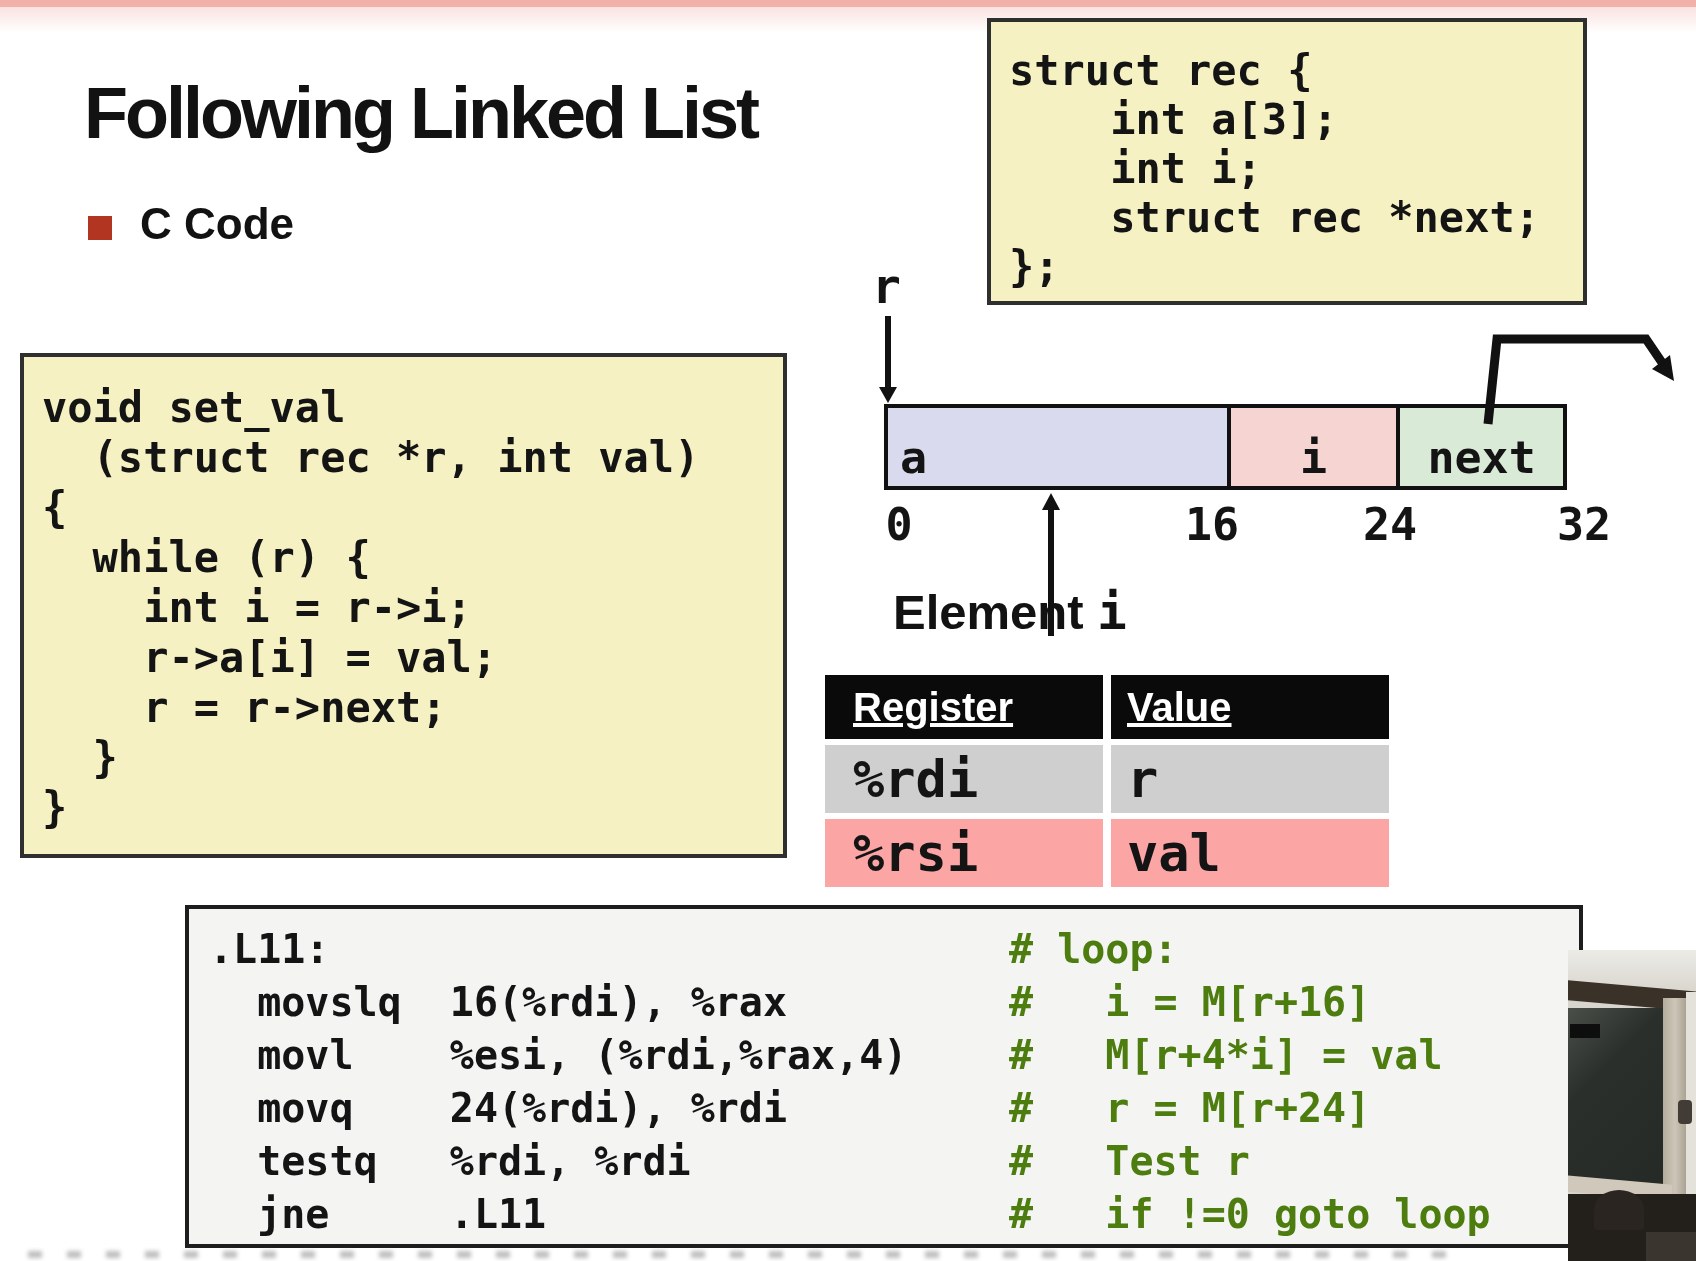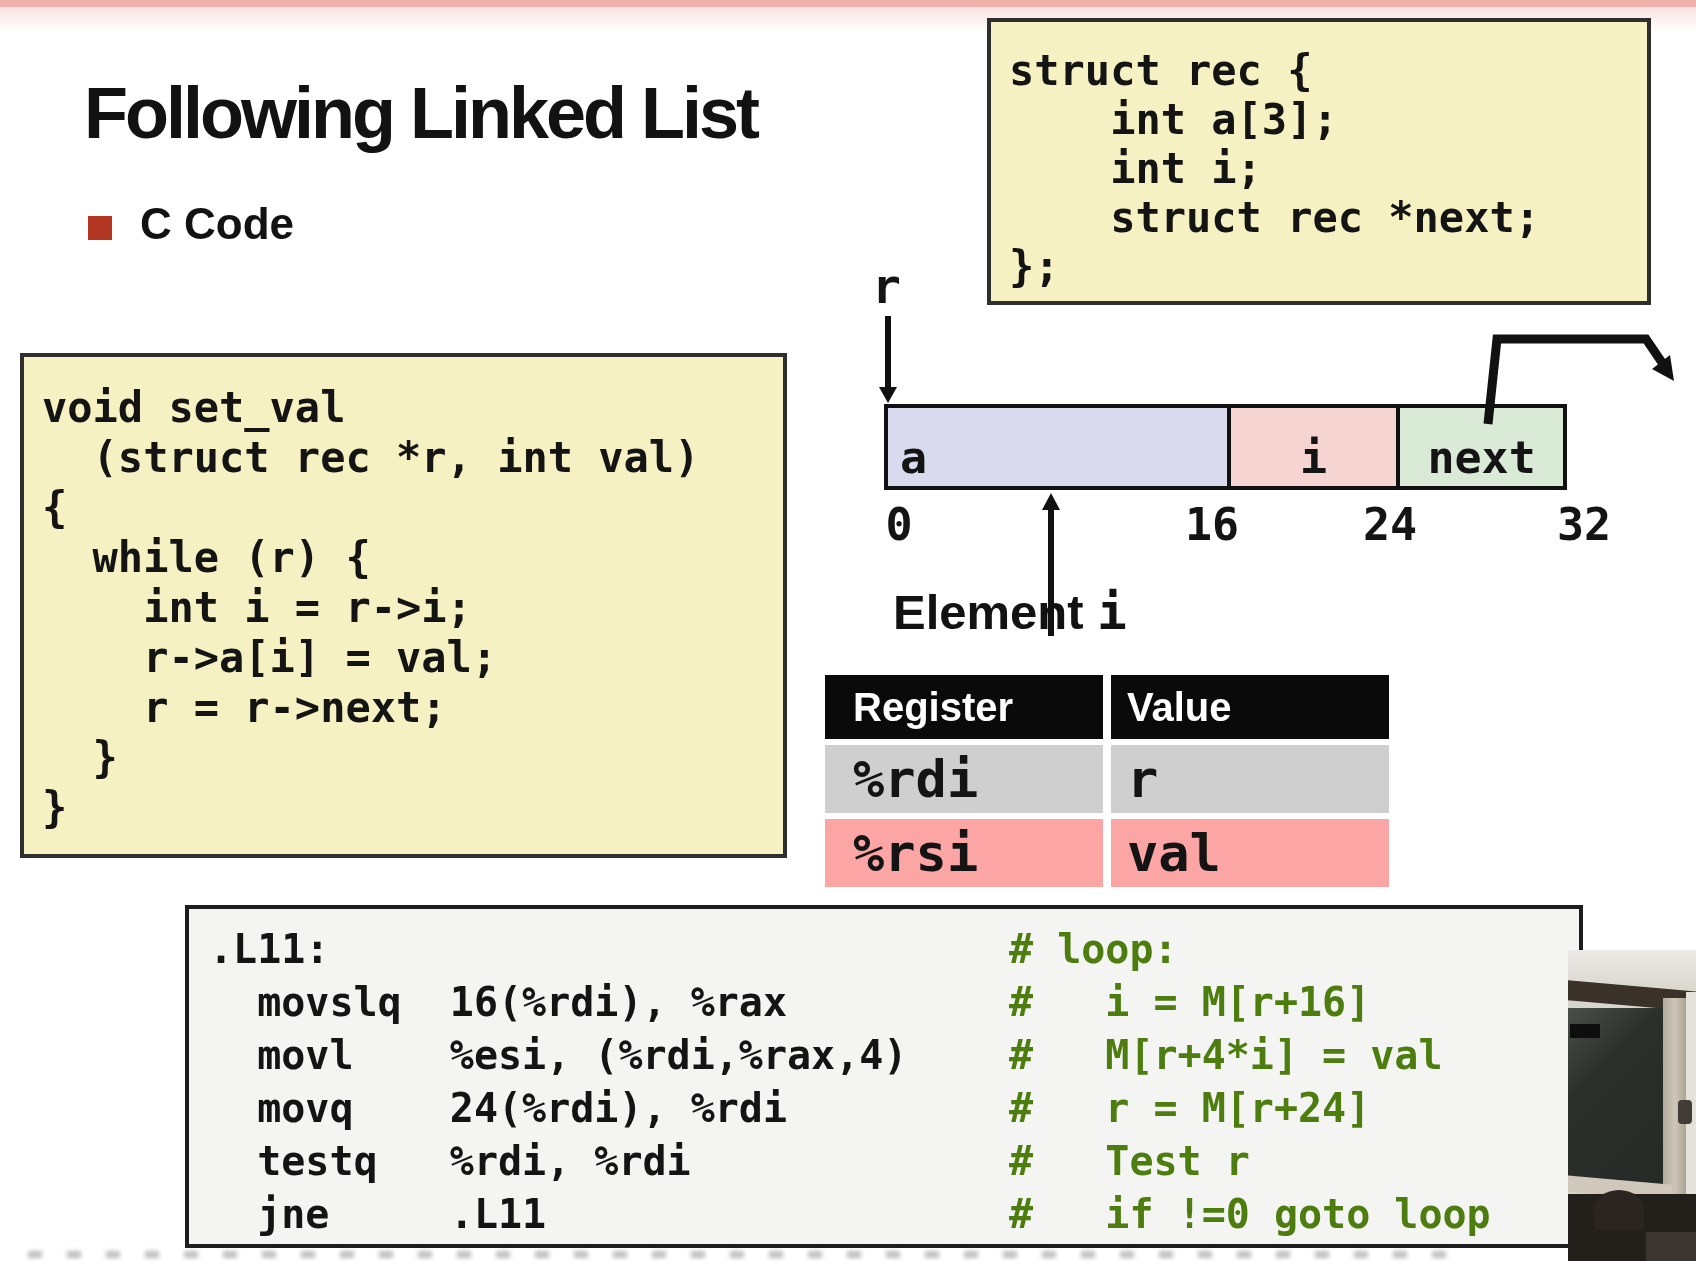--- a/index.html
+++ b/index.html
@@ -14,21 +14,21 @@
   .title{left:84px;top:72px;width:900px;font-size:72px;font-weight:bold;
          letter-spacing:-3px;color:#121212;}
   .bullet-sq{left:88px;top:216px;width:24px;height:24px;background:#b23522;}
   .bullet-label{left:140px;top:199px;font-size:44px;font-weight:bold;color:#121212;}
   
   .yellowbox{background:#f6f1c3;border:4px solid #2f2f2f;box-sizing:border-box;}
   .codeline{white-space:pre;font-family:"DejaVu Sans Mono", monospace;
             font-weight:bold;color:#141414;}
   .cbox{left:20px;top:353px;width:767px;height:505px;padding:26px 0 12px 18px;}
   .cbox .codeline{font-size:42px;line-height:50px;}
-  .sbox{left:987px;top:18px;width:664px;height:287px;padding:24px 0 0 18px;}
+  .sbox{left:987px;top:18px;width:600px;height:287px;padding:24px 0 0 18px;}
   .sbox .codeline{font-size:42px;line-height:49px;}
   
   .membar{left:884px;top:404px;width:683px;height:86px;display:flex;
           border:4px solid #111;box-sizing:border-box;}
   .seg{display:flex;align-items:flex-end;box-sizing:border-box;
        font-family:"DejaVu Sans Mono", monospace;font-weight:bold;
        font-size:45px;color:#141414;padding-bottom:2px;}
   .seg-a{width:50.2%;background:#d9daee;padding-left:12px;}
   .seg-i{width:25.1%;background:#f6d4d2;border-left:4px solid #111;justify-content:center;}
   .seg-next{width:24.7%;background:#d9ead6;border-left:4px solid #111;justify-content:center;}
@@ -37,21 +37,21 @@
   .ptr-label{left:872px;top:258px;font-family:"DejaVu Sans Mono", monospace;
              font-weight:bold;font-size:48px;color:#141414;}
   .element-caption{left:893px;top:584px;font-size:49px;font-weight:bold;color:#121212;}
   .element-caption .var{font-family:"DejaVu Sans Mono", monospace;}
   
   .regtable{left:825px;top:675px;width:564px;}
   .trow{position:absolute;left:0;width:564px;display:flex;}
   .tcell{box-sizing:border-box;display:flex;align-items:center;}
   .c1{width:278px;padding-left:28px;}
   .c2{width:278px;margin-left:8px;padding-left:16px;}
-  .thead .tcell{background:#0a0a0a;color:#ffffff;font-size:40px;font-weight:bold;height:64px;}
+  .thead .tcell{background:#0a0a0a;color:#ffffff;font-size:40px;font-weight:bold;height:64px;text-decoration:underline;}
   .tdata .tcell{font-family:"DejaVu Sans Mono", monospace;font-weight:bold;
                 font-size:52px;color:#141414;height:68px;}
   .r1 .tcell{background:#cfcfcf;}
   .r2 .tcell{background:#fca5a5;}
   
   .asmbox{left:185px;top:905px;width:1398px;height:343px;background:#f4f4f3;
           border:4px solid #1d1d1d;box-sizing:border-box;padding:13px 0 0 20px;}
   .asmline{display:flex;height:53px;align-items:center;}
   .asm-code{white-space:pre;font-family:"DejaVu Sans Mono", monospace;font-weight:bold;
             font-size:40px;color:#141414;width:800px;flex:0 0 auto;}

